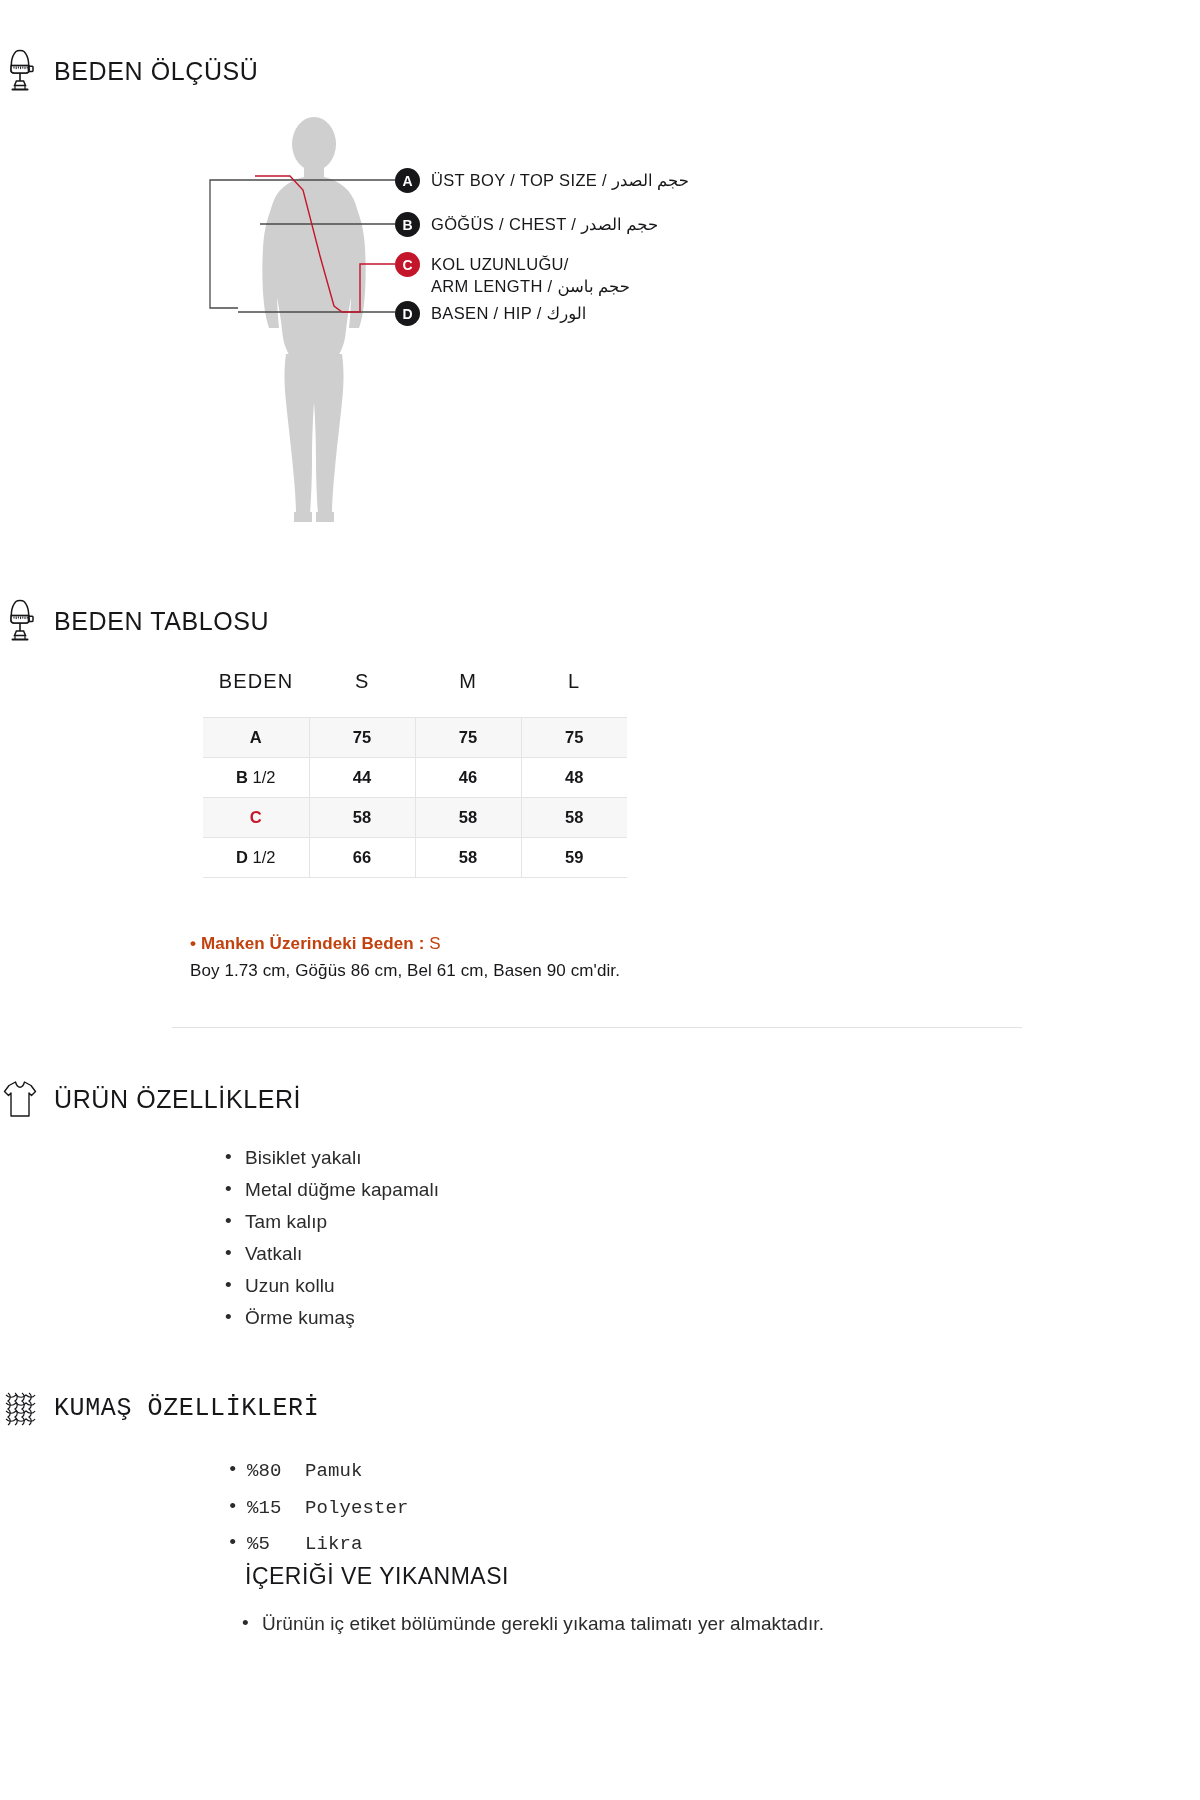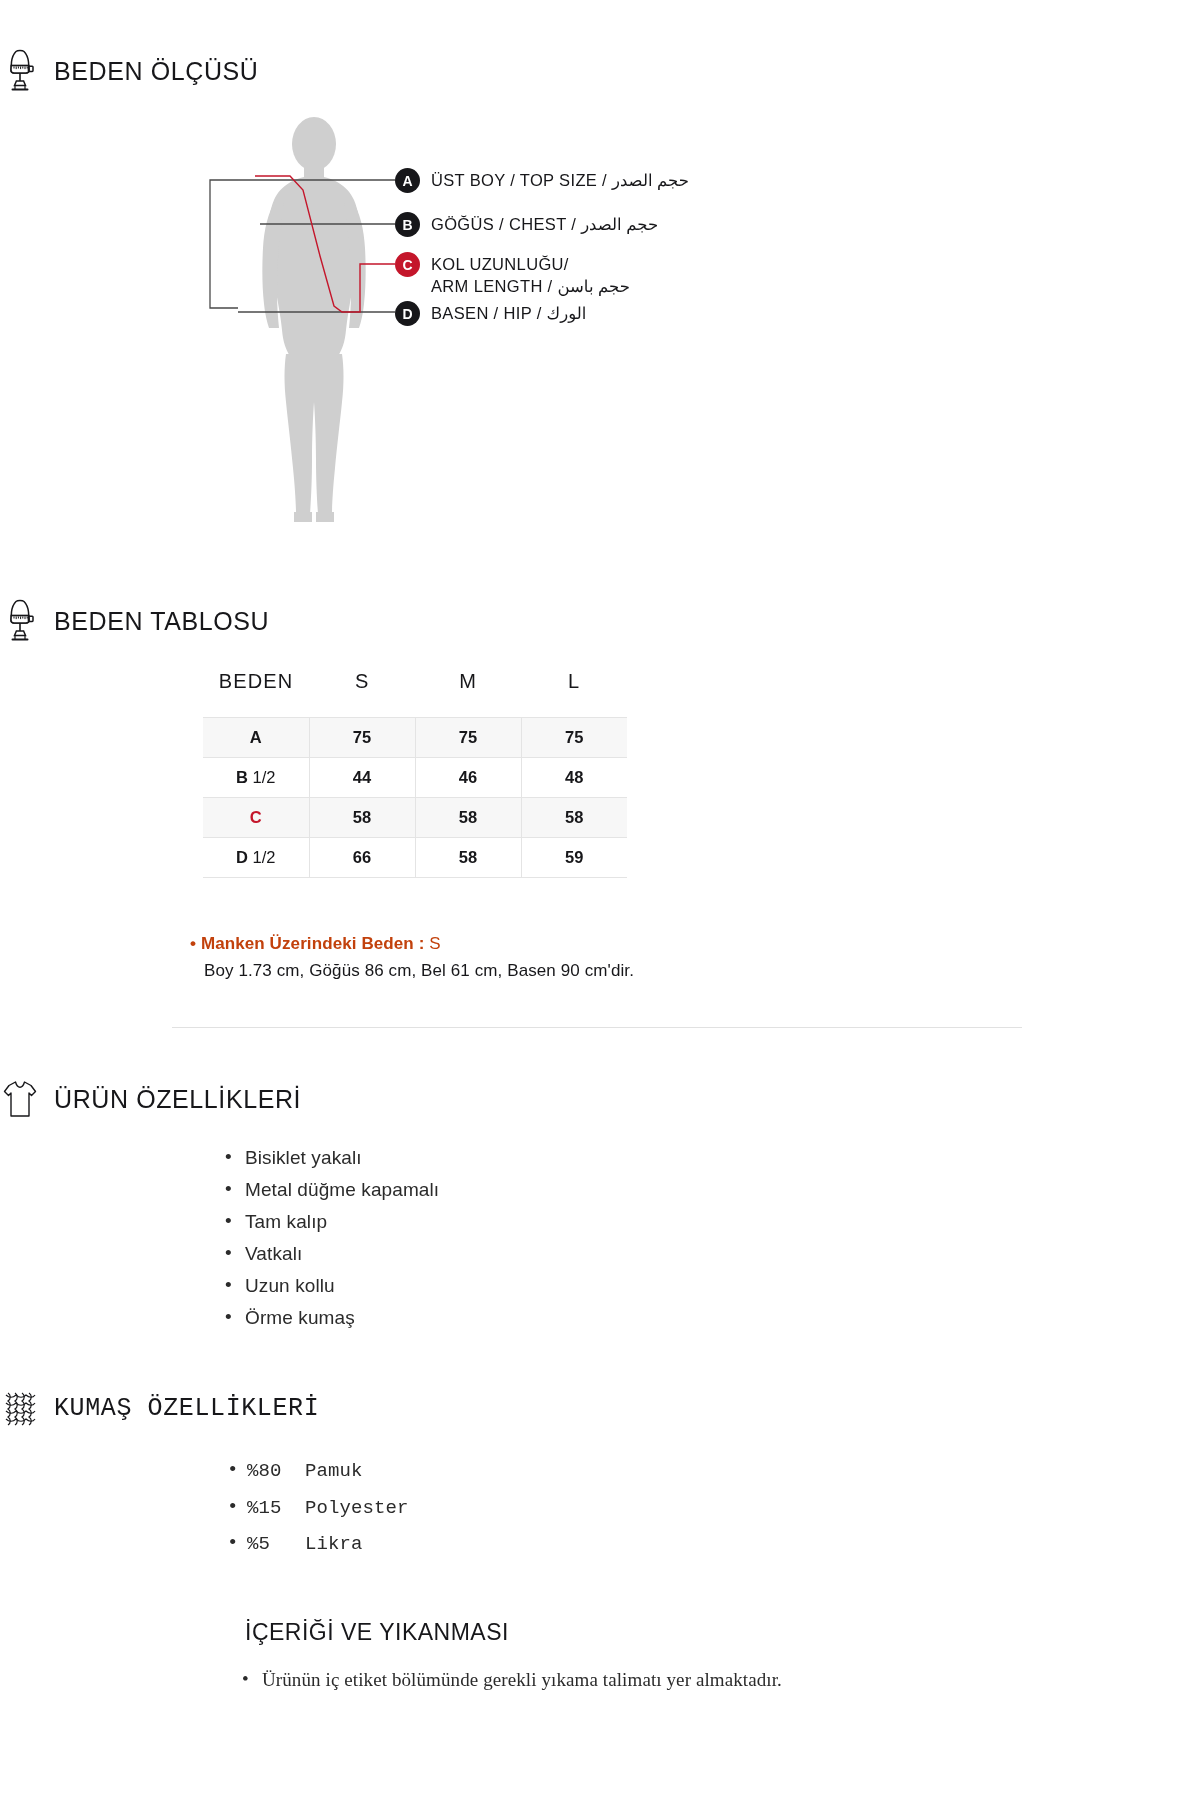--- a/index.html
+++ b/index.html
@@ -132,21 +132,20 @@
     color: #c2410c;
     letter-spacing: 0.1px;
   }
   .model-line1 .bullet { font-weight: 700; }
   .model-line1 .strong { font-weight: 700; }
   .model-line1 .val { font-weight: 400; }
   .model-line2 {
     font-size: 17px;
     color: #17171a;
     margin-top: 7px;
-    margin-left: 14px;
     letter-spacing: 0.1px;
   }
 
   
   .divider {
     height: 1px;
     background: #e1e1e1;
     margin: 46px 0 0 172px;
     width: 850px;
   }
@@ -170,29 +169,29 @@
     left: -20px;
     top: -1px;
     font-size: 19px;
     color: #2b2b2b;
   }
   .comp-list { padding-left: 247px; margin-top: 22px; }
   .comp-list li { line-height: 1.92; }
   .comp-list li .pct { display: inline-block; min-width: 58px; }
 
   
-  #wash-block { margin-top: 56px; }
+  #wash-block { }
   .wash-title {
     padding-left: 245px;
     font-size: 23px;
     font-weight: 500;
     letter-spacing: 0.5px;
     color: #17171a;
   }
-  .wash-list { padding-left: 262px; margin-top: 20px; font-family: Liberation Serif, serif; }
+  .wash-list { padding-left: 262px; margin-top: 20px; }
   .wash-list li {
     font-size: 19px;
     line-height: 1.5;
     max-width: 640px;
     white-space: normal;
   }
 
   #product-features-block { margin-top: 48px; }
   #fabric-block { margin-top: 52px; font-family: Liberation Mono, monospace; }
 </style>

